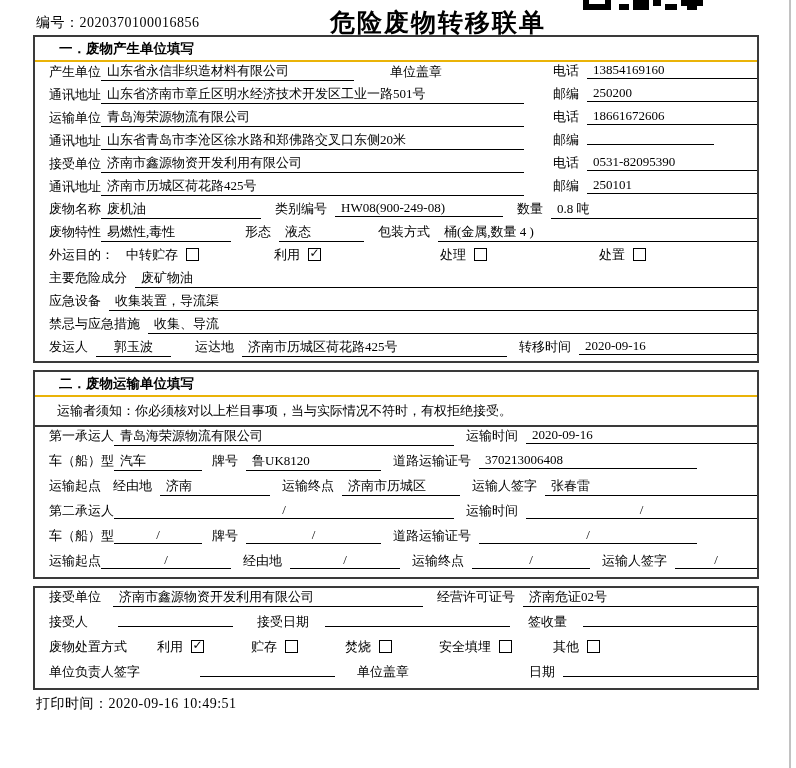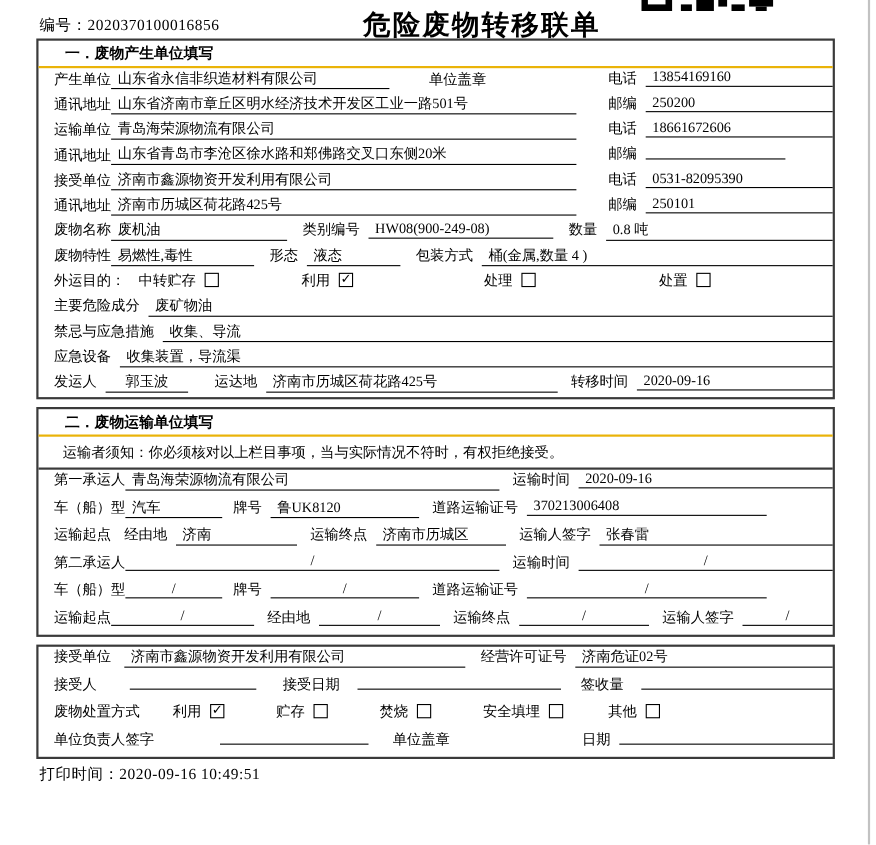--- a/index.html
+++ b/index.html
@@ -163,27 +163,27 @@
           </span>
       </span>
     </div>
 
     <div class="row">
       <span class="lbl gap8">主要危险成分</span>
       <span class="uv grow" style="margin-left:8px">废矿物油</span>
     </div>
 
     <div class="row">
+      <span class="lbl gap8">应急设备</span>
+      <span class="uv grow" style="margin-left:8px">收集装置，导流渠</span>
+    </div>
+
+    <div class="row">
       <span class="lbl gap8">禁忌与应急措施</span>
       <span class="uv grow" style="margin-left:8px">收集、导流</span>
-    </div>
-
-    <div class="row">
-      <span class="lbl gap8">应急设备</span>
-      <span class="uv grow" style="margin-left:8px">收集装置，导流渠</span>
     </div>
 
     <div class="row">
       <span class="lbl gap8">发运人</span>
       <span class="uv ctr" style="width:75px;margin-left:8px">郭玉波</span>
       <span class="lbl" style="margin-left:24px;margin-right:8px">运达地</span>
       <span class="uv" style="width:265px">济南市历城区荷花路425号</span>
       <span class="lbl" style="margin-left:12px;margin-right:8px">转移时间</span>
       <span class="uv grow">2020-09-16</span>
     </div>

